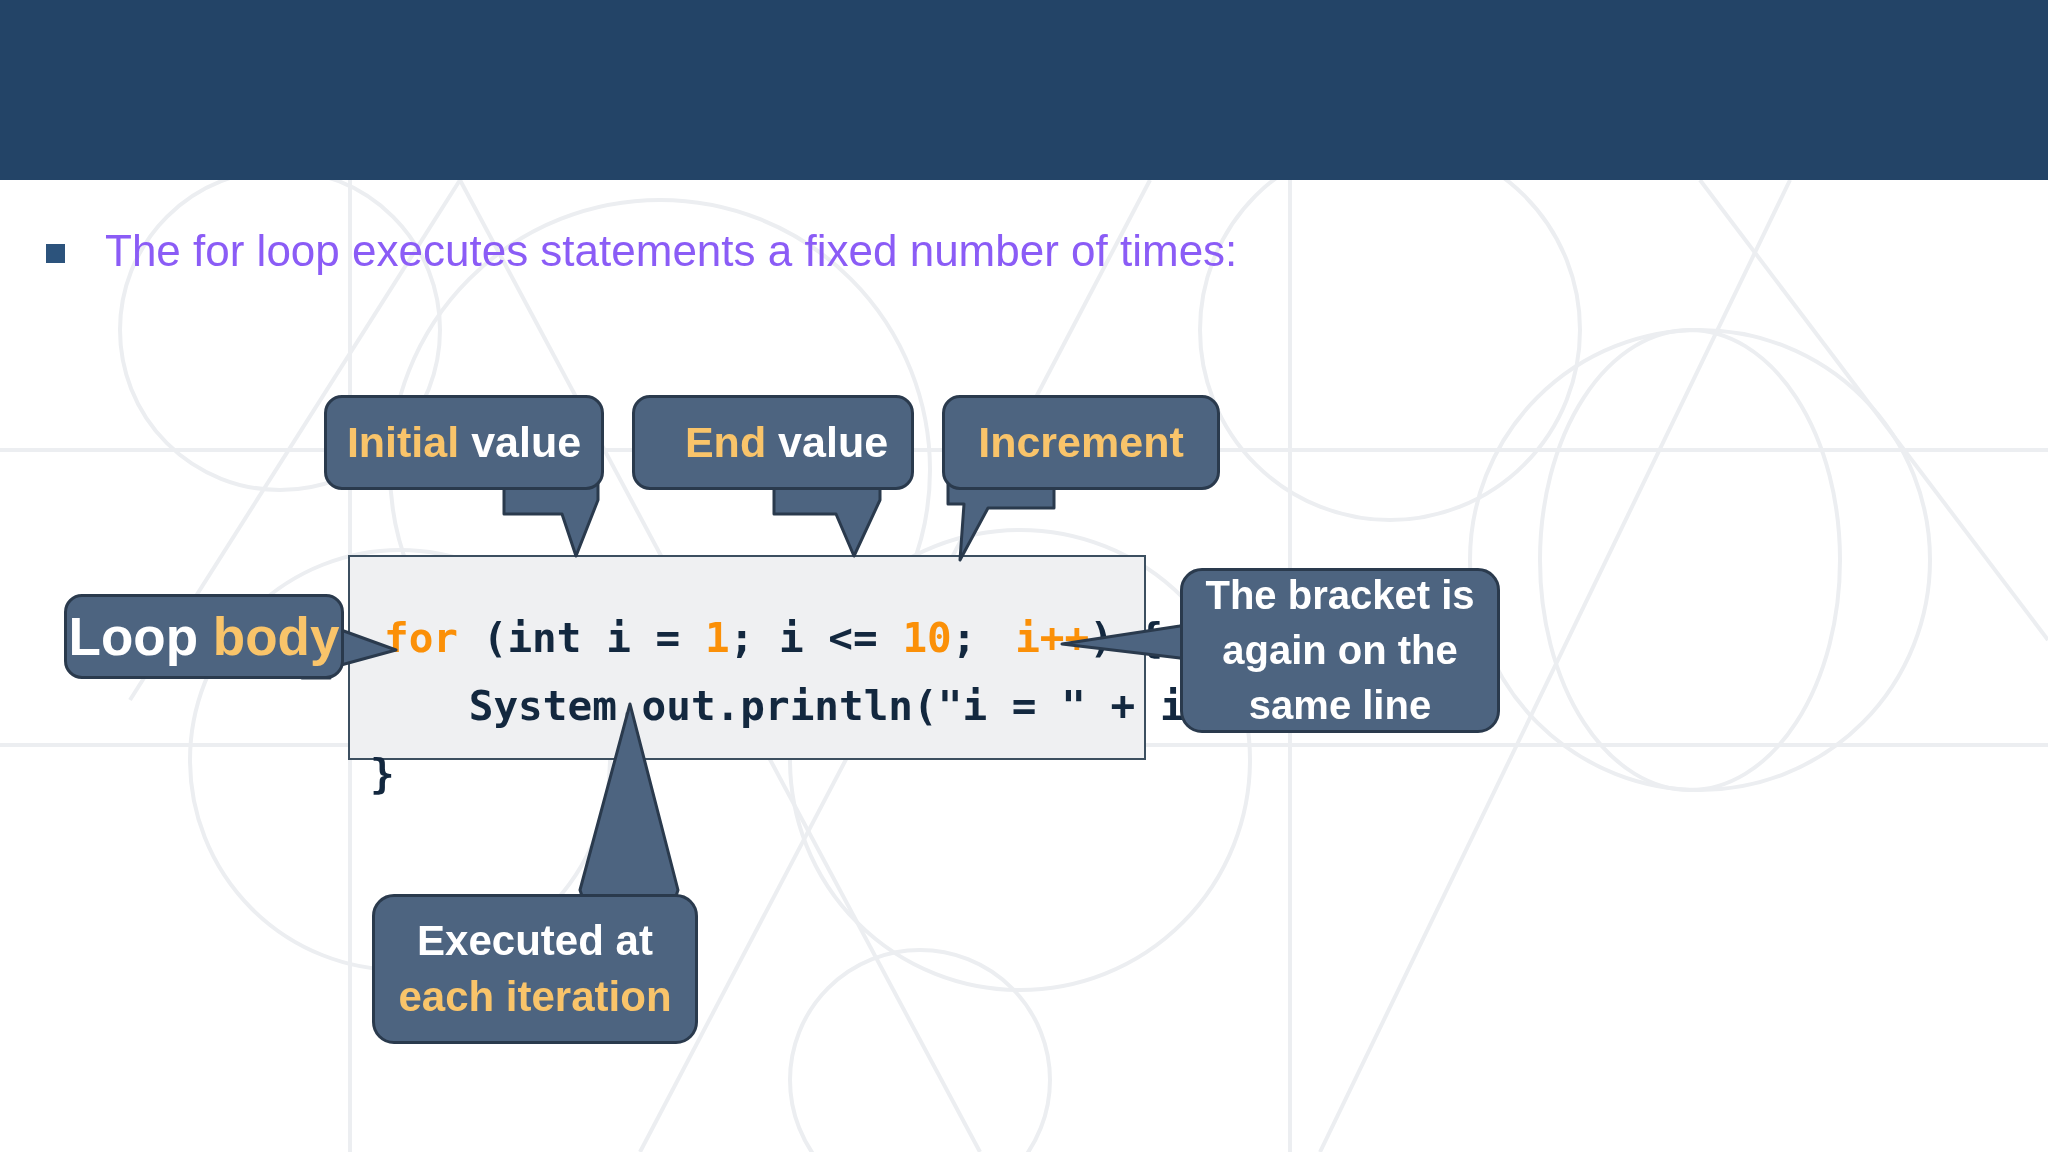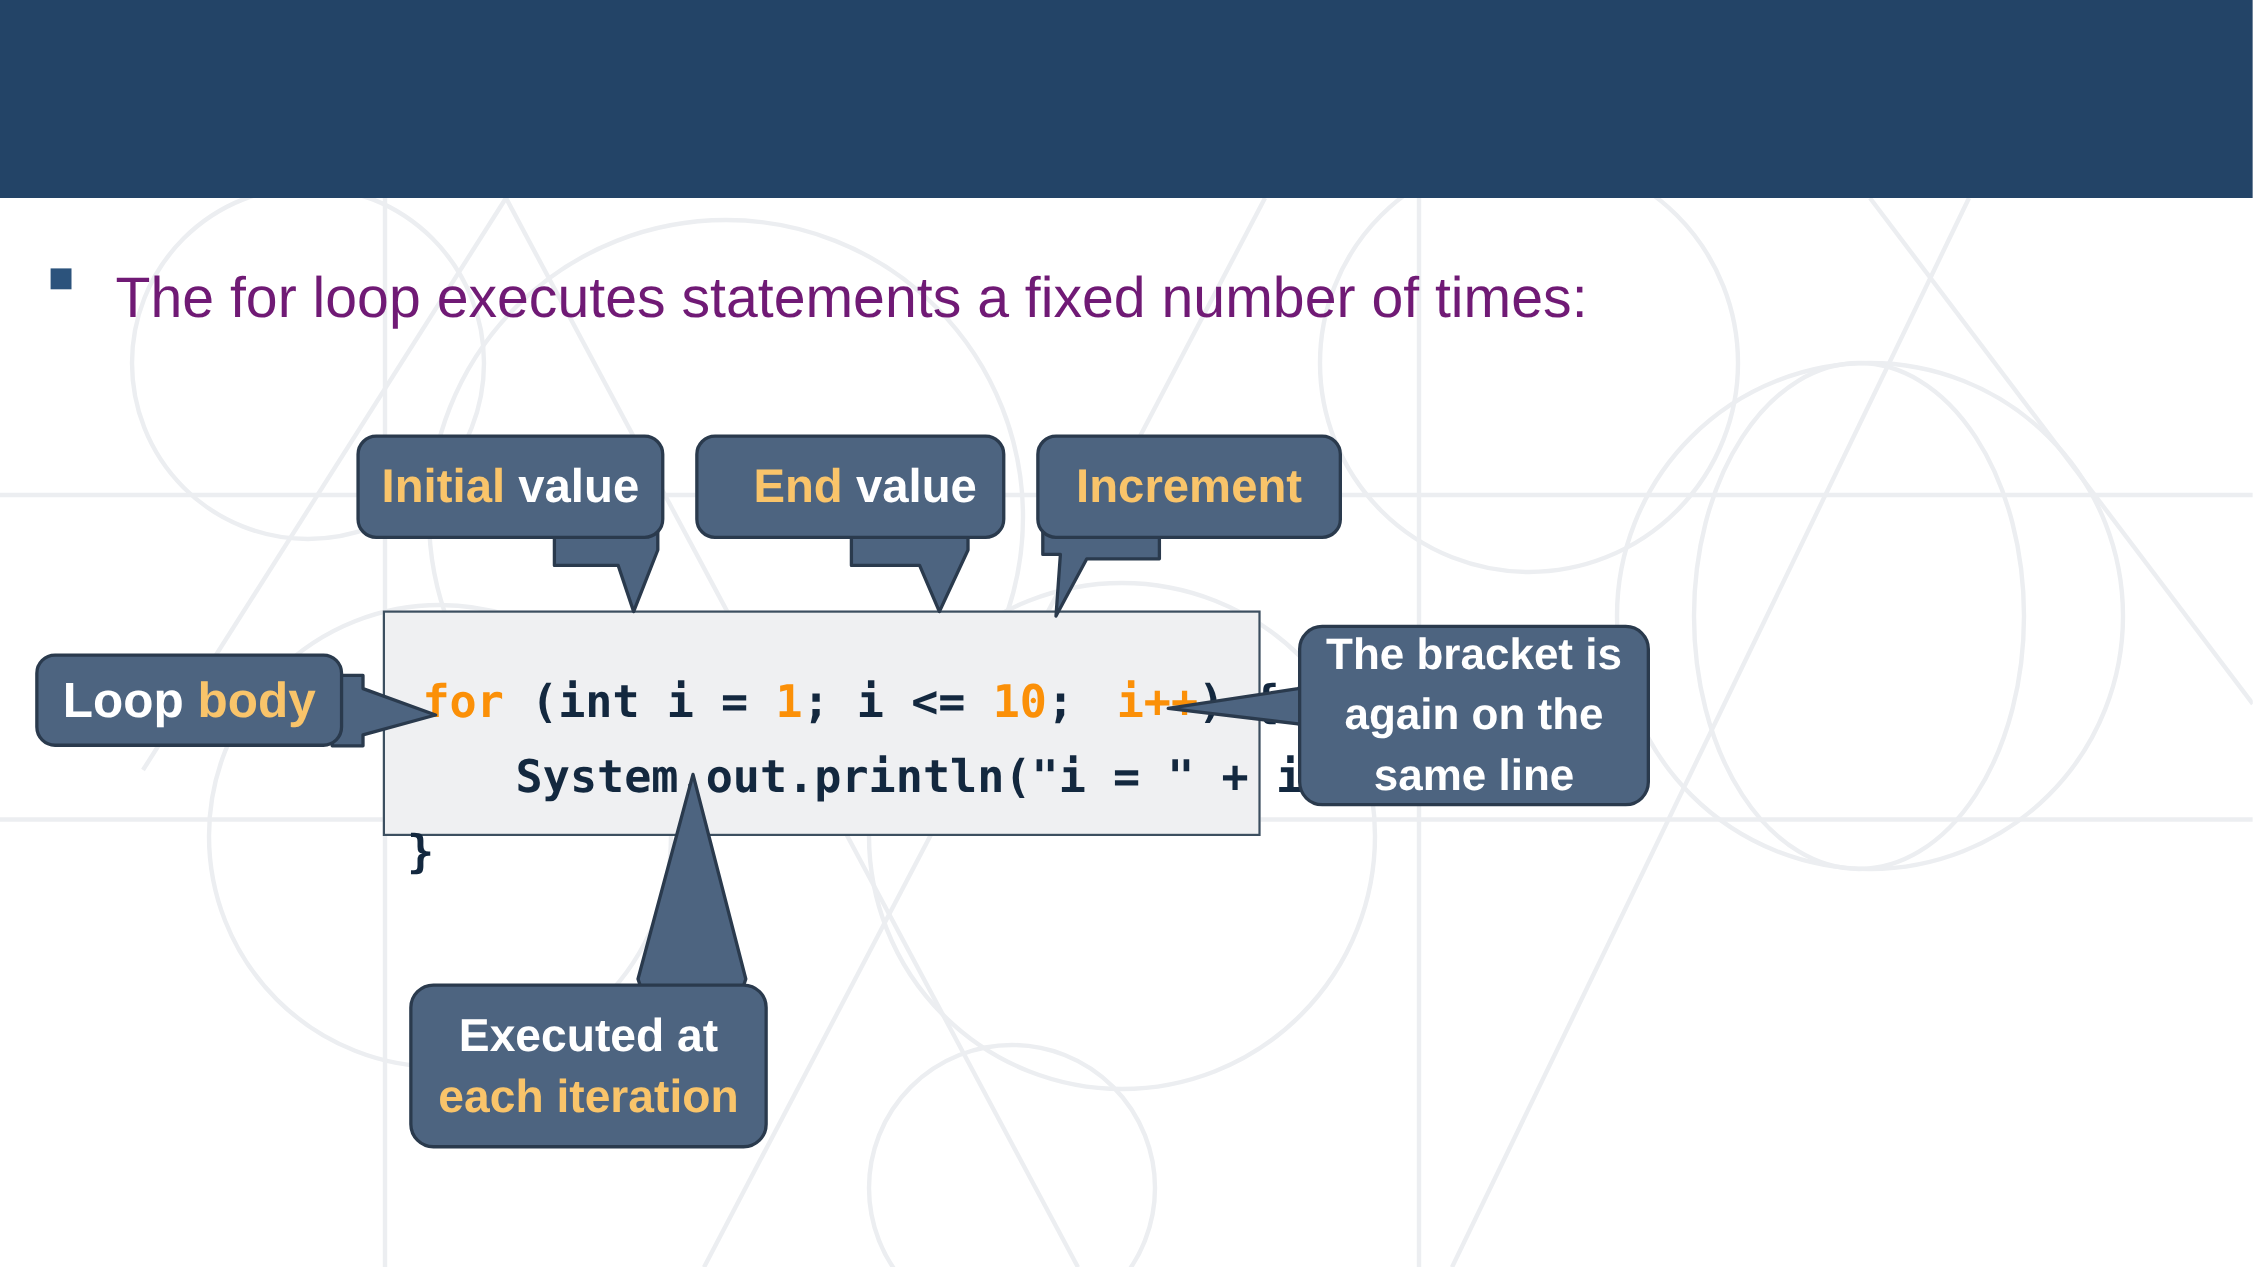--- a/index.html
+++ b/index.html
@@ -81,25 +81,24 @@
   }
   #bullet-marker {
     width: 19px;
     height: 19px;
     background: #2c537c;
     margin-top: 26px;
     margin-right: 40px;
     flex: 0 0 auto;
   }
   #bullet-text {
-    font-size: 52px;
-    color: #701a75;
+    font-size: 44px;
+    color: #8b5cf6;
     line-height: 66px;
     white-space: nowrap;
-    margin-top: 20px;
   }
 
   
   #code-block {
     position: absolute;
     left: 348px;
     top: 555px;
     width: 798px;
     height: 205px;
     background: #eff0f2;
@@ -154,23 +153,23 @@
     width: 282px; height: 95px;
     font-size: 43px;
     padding-left: 27px;
   }
   #callout-increment {
     left: 942px; top: 383px;
     width: 278px; height: 95px;
     font-size: 43px;
   }
   #callout-loopbody {
-    left: 32px; top: 582px;
+    left: 64px; top: 582px;
     width: 280px; height: 85px;
-    font-size: 45px;
+    font-size: 53px;
   }
   #callout-bracket {
     left: 1180px; top: 556px;
     width: 320px; height: 165px;
     font-size: 40px;
     line-height: 55px;
     border-radius: 22px;
     padding: 5px 10px;
   }
   #callout-iteration {

